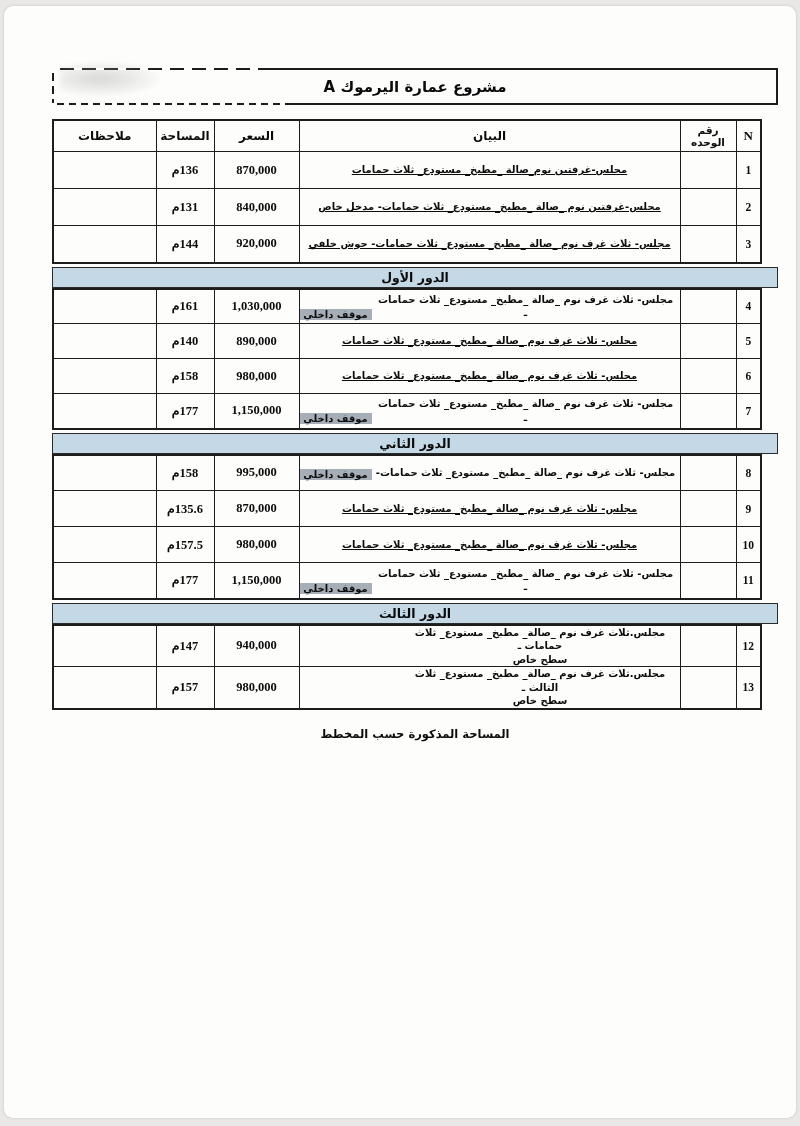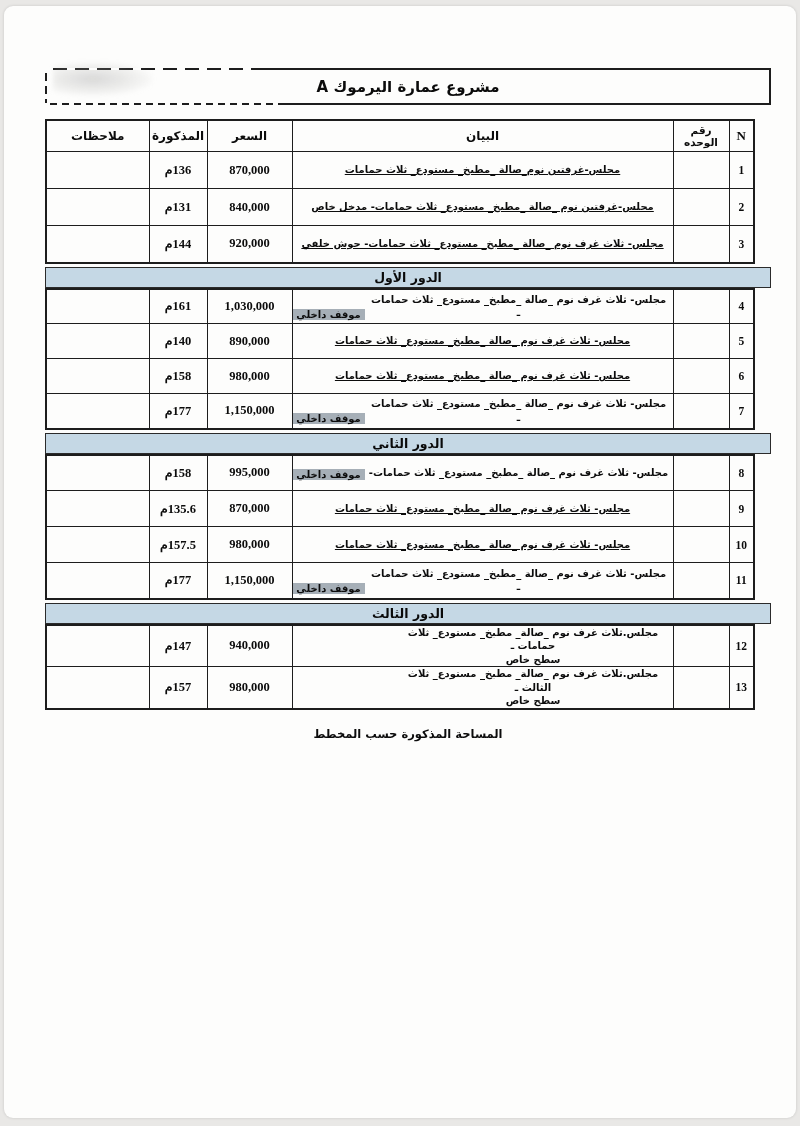--- a/index.html
+++ b/index.html
@@ -10,21 +10,21 @@
     position:relative;
     overflow:hidden;
   }
   .photo{
     position:absolute;left:4px;top:6px;right:4px;bottom:8px;
     background:#fdfdfc;
     border-radius:9px;
     box-shadow:0 0 3px rgba(0,0,0,.15);
   }
   .content{
-    position:absolute;left:41px;top:62px;width:726px;
+    position:absolute;left:48px;top:62px;width:726px;
   }
   
   .title-box{
     position:relative;
     height:33px;
     border:2.4px solid var(--border);
     display:flex;align-items:center;justify-content:center;
   }
   .title-text{
     direction:rtl;
@@ -108,21 +108,21 @@
             <col style="width: 103px;">
             <col style="width: 58px;">
             <col style="width: 85px;">
             <col style="width: 381px;">
             <col style="width: 56px;">
             <col style="width: 25px;">
           </colgroup>
           <tbody>
             <tr>
               <td class="hcell hcol0">ملاحظات</td>
-              <td class="hcell hcol1">المذكورة</td>
+              <td class="hcell hcol1">المساحة</td>
               <td class="hcell hcol2">السعر</td>
               <td class="hcell hcol3">البيان</td>
               <td class="hcell hcol4">رقم الوحده</td>
               <td class="hcell hcol5">N</td>
             </tr>
             <tr style="height: 37px;">
               <td></td>
               <td class="num">136م</td>
               <td class="num">870,000</td>
               <td class="desc-plain">مجلس-غرفتين نوم_صالة _مطبخ_ مستودع_ ثلاث حمامات</td>

